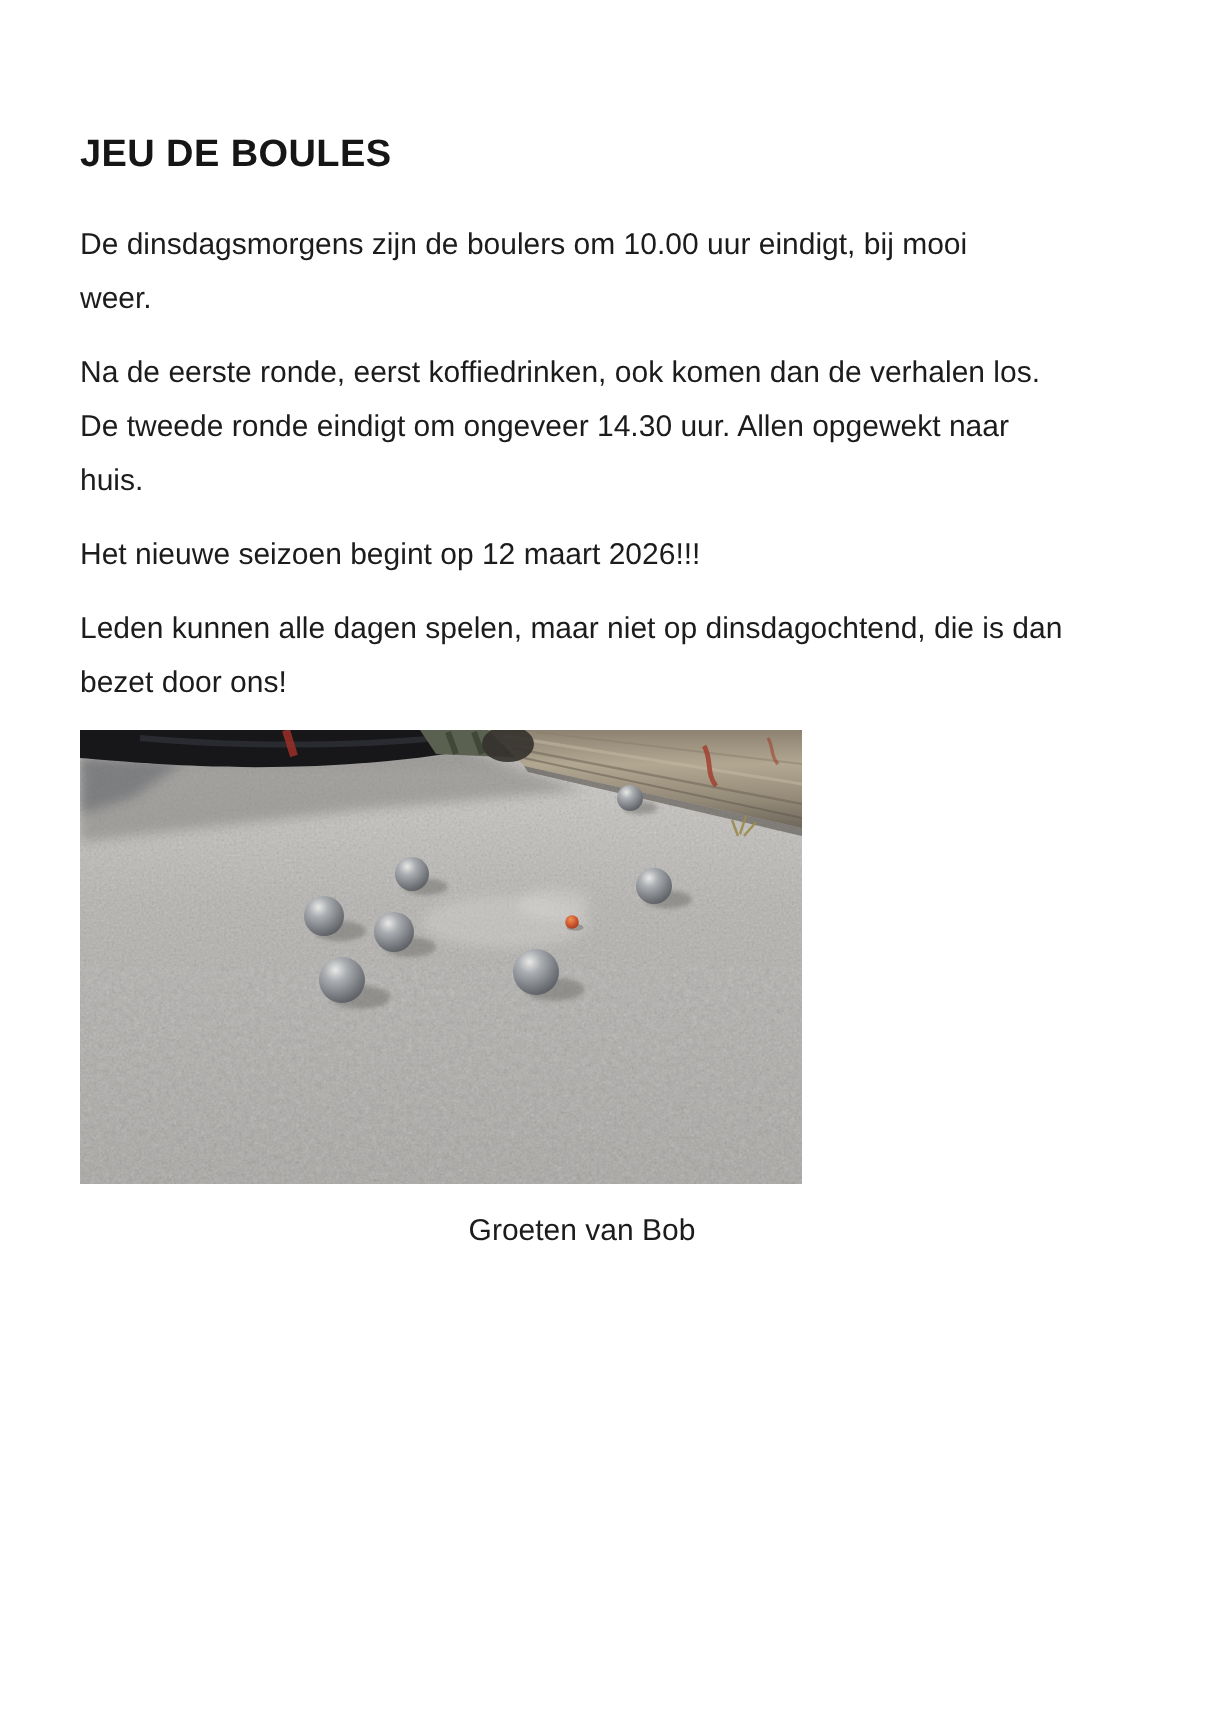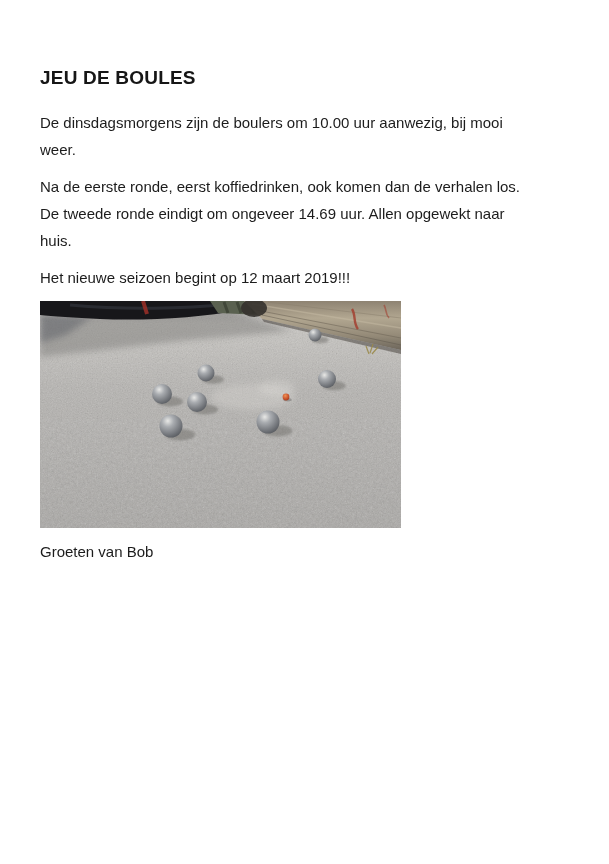--- a/index.html
+++ b/index.html
@@ -34,35 +34,38 @@
     margin: 0 0 10px 0;
     white-space: pre-line;
   }
   figure.photo-wrap {
     margin: 0 0 10px 0;
     padding: 0;
     line-height: 0;
   }
   p.closing {
     margin: 0;
+    text-align: center;
   }
 </style>
 </head>
 <body>
 
 <div class="page">
 
   <h1 class="doc-title">JEU DE BOULES</h1>
 
-  <p class="doc-par">De dinsdagsmorgens zijn de boulers om 10.00 uur aanwezig, bij mooi
+  <p class="doc-par">De dinsdagsmorgens zijn de boulers om 10.00 uur eindigt, bij mooi
 weer.</p>
   <p class="doc-par">Na de eerste ronde, eerst koffiedrinken, ook komen dan de verhalen los.
-De tweede ronde eindigt om ongeveer 14.69 uur. Allen opgewekt naar
+De tweede ronde eindigt om ongeveer 14.30 uur. Allen opgewekt naar
 huis.</p>
-  <p class="doc-par">Het nieuwe seizoen begint op 12 maart 2019!!!</p>
+  <p class="doc-par">Het nieuwe seizoen begint op 12 maart 2026!!!</p>
+  <p class="doc-par">Leden kunnen alle dagen spelen, maar niet op dinsdagochtend, die is dan
+bezet door ons!</p>
 
   <figure class="photo-wrap">
     <svg width="361" height="227" viewBox="0 0 361 227" role="img" xmlns="http://www.w3.org/2000/svg" aria-label="Zeven jeu-de-boules ballen en een oranje but op een grindbaan met houten balken">
       <defs>
         <clipPath id="photoClip">
             <rect x="0" y="0" width="361" height="227"></rect>
           </clipPath>
         <linearGradient id="gravelG" x1="0" y1="0" x2="0" y2="1">
           <stop offset="0" stop-color="#a5a3a1"></stop>
           <stop offset="0.10" stop-color="#c9c7c3"></stop>

